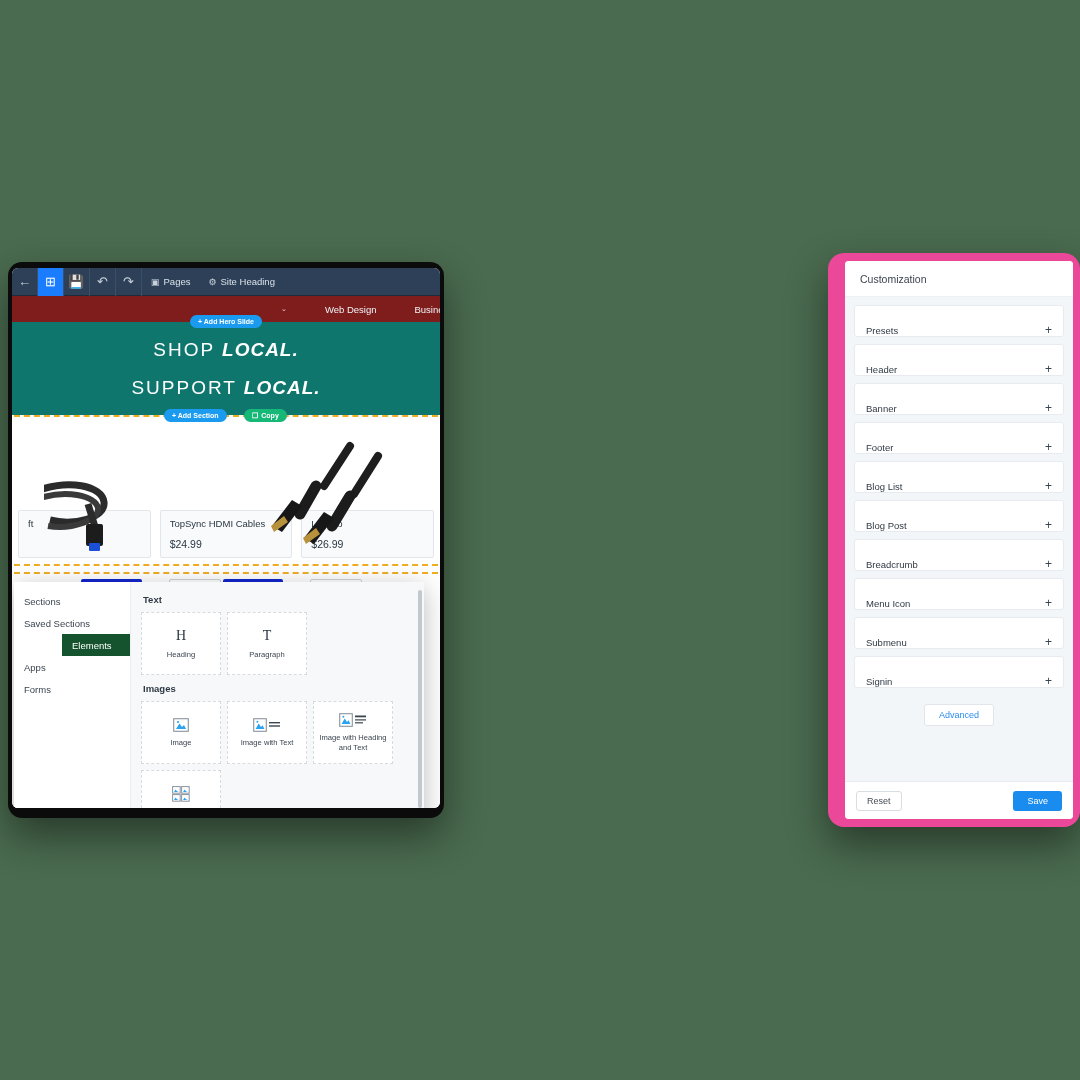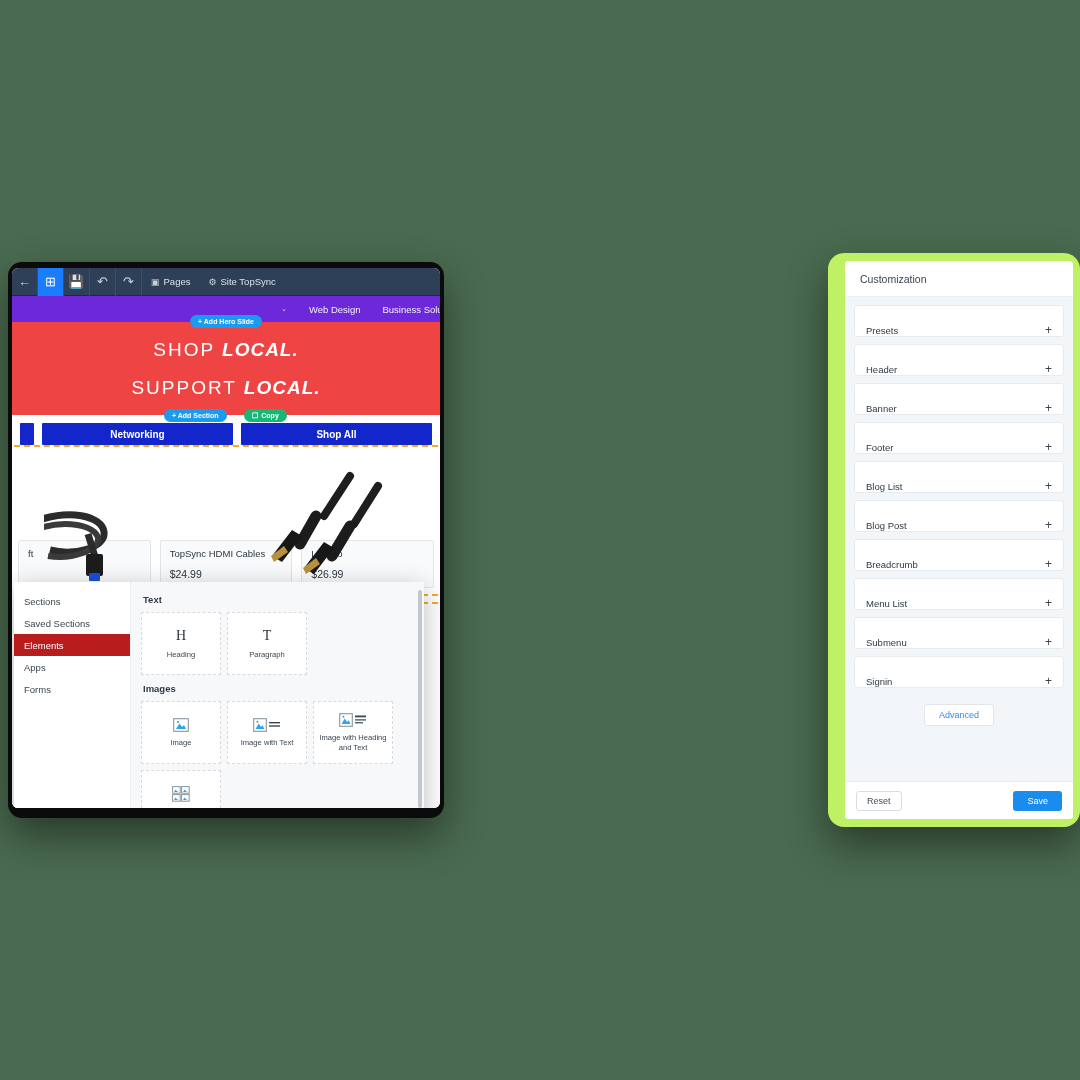--- a/index.html
+++ b/index.html
@@ -41,31 +41,31 @@
     color: #d9e1ea; font-size: 9.5px; white-space: nowrap;
   }
   .tb-item .gl { font-size: 9px; opacity: .9; }
 
   
   #site-preview {
     position: absolute; left: 0; top: 28px; width: 100%; height: 512px;
     background: #fff; overflow: hidden;
   }
   .site-nav {
-    height: 26px; background: #6d28d9; display: flex; align-items: center;
-    padding-left: 255px; gap: 0;
+    height: 26px; background: #7f1d1d; display: flex; align-items: center;
+    padding-left: 255px; gap: 16px;
   }
   .site-nav .nav-link {
     color: #eef3f6; font-size: 9.5px; padding: 0 11px; white-space: nowrap;
     display: flex; align-items: center; gap: 3px;
   }
   .site-nav .caret { font-size: 7px; opacity: .85; }
 
   .hero {
-    height: 93px; background: #ef4444; position: relative;
+    height: 93px; background: #0f766e; position: relative;
     display: flex; flex-direction: column; align-items: center; justify-content: center;
   }
   .hero h1 { color:#fff; font-size: 19px; font-weight: 400; letter-spacing: 2px; line-height: 1.32; }
   .hero h1 b { font-weight: 800; font-style: italic; letter-spacing: 1px; }
   .hero-line2 { margin-top: 13px; }
 
   .chip {
     position: absolute; display: inline-flex; align-items: center; gap: 3px;
     height: 13px; padding: 0 8px; border-radius: 7px;
     font-size: 7px; color: #fff; white-space: nowrap; font-weight: 600;
@@ -111,40 +111,40 @@
   #elements-panel {
     position: absolute; left: 2px; top: 314px; width: 410px; height: 492px;
     background: #fff; box-shadow: 0 6px 26px rgba(0,0,0,0.28);
     display: flex; overflow: hidden; border-radius: 2px;
   }
   #panel-left { width: 117px; background: #fff; padding-top: 8px; border-right: 1px solid #eceff2; }
   .panel-tab {
     height: 22px; display: flex; align-items: center; padding-left: 10px;
     font-size: 9.5px; color: #3b4550;
   }
-  .panel-tab.active { background: #b91c1c; color: #fff; }
+  .panel-tab.active { background: #14532d; color: #fff; margin-left: 48px; }
   #panel-right { flex: 1; background: #f7f8fa; padding: 8px 10px 0 10px; position: relative; overflow: hidden; }
   .grp-title { font-size: 9.5px; font-weight: 700; color: #2f3943; margin: 4px 0 7px 2px; }
   .tiles { display: flex; flex-wrap: wrap; gap: 6px; margin-bottom: 8px; }
   .tile {
     width: 80px; height: 63px; background: #fff; border: 1px dashed #d7dbe0;
     display: flex; flex-direction: column; align-items: center; justify-content: center; gap: 6px;
     text-align: center; padding: 2px;
   }
   .tile .tlabel { font-size: 7.6px; color: #3b4550; line-height: 1.25; }
   .tile .tglyph { color: #2b3640; font-size: 14px; font-family: "Liberation Serif", serif; }
   .panel-scrollbar {
     position: absolute; right: 2px; top: 8px; width: 4px; height: 218px;
     background: #c3c8ce; border-radius: 2px;
   }
 
   
   #tablet {
     position: absolute; left: 828px; top: 253px; width: 252px; height: 574px;
-    background: #bef264; border-radius: 16px;
+    background: #ec4899; border-radius: 16px;
     box-shadow: 0 18px 40px rgba(0,0,0,0.45);
   }
   #tablet-screen {
     position: absolute; left: 17px; top: 8px; width: 228px; height: 558px;
     background: #f3f6f9; border-radius: 4px; overflow: hidden;
     display: flex; flex-direction: column;
   }
   .cz-header {
     height: 36px; background: #fff; display: flex; align-items: center;
     padding: 0 15px; font-size: 10.5px; color: #3a4450; border-bottom: 1px solid #eef1f4;
@@ -188,21 +188,21 @@
         <div class="tb-btn active-blue">⊞</div>
         <div class="tb-btn gold">💾</div>
         <div class="tb-btn">↶</div>
         <div class="tb-btn">↷</div>
         <div class="tb-item">
           <span class="gl">▣</span>
           <span>Pages</span>
         </div>
         <div class="tb-item">
           <span class="gl">⚙</span>
-          <span>Site TopSync</span>
+          <span>Site Heading</span>
         </div>
 
       </div>
 
       <div id="site-preview">
 
         <div class="site-nav">
           <a class="nav-link">
             <span></span>
             <span class="caret">⌄</span>
@@ -224,25 +224,20 @@
           <h1 class="hero-line2">
             <span>SUPPORT </span><b>LOCAL.</b>
           </h1>
           <div class="chip blue chip-sec">+ Add Section</div>
           <div class="chip green chip-copy">
             <span>❐</span>
             <span>Copy</span>
           </div>
         </div>
 
-        <div class="cat-row">
-          <div class="cat-btn" style="flex:0 0 14px"></div>
-          <div class="cat-btn">Networking</div>
-          <div class="cat-btn">Shop All</div>
-        </div>
 
         <div class="dash-line"></div>
 
         <div class="prod-images">
           <div class="prod-photo">
             <svg width="150" height="120" viewBox="0 0 150 120">
               <path d="M-10 52 C25 38, 58 46, 60 62 C62 78, 30 86, 6 80" fill="none" stroke="#2b2b2b" stroke-width="7"></path>
               <path d="M-10 60 C22 48, 52 56, 54 68 C56 80, 28 90, 4 86" fill="none" stroke="#3a3a3a" stroke-width="6"></path>
               <path d="M44 64 L52 90" stroke="#2b2b2b" stroke-width="7"></path>
               <rect x="42" y="84" width="17" height="22" rx="2" fill="#1c1c1c"></rect>
@@ -410,21 +405,21 @@
         </div>
         <div class="cz-row">
           <span class="cz-label">Blog Post</span>
           <span class="cz-plus">+</span>
         </div>
         <div class="cz-row">
           <span class="cz-label">Breadcrumb</span>
           <span class="cz-plus">+</span>
         </div>
         <div class="cz-row">
-          <span class="cz-label">Menu List</span>
+          <span class="cz-label">Menu Icon</span>
           <span class="cz-plus">+</span>
         </div>
         <div class="cz-row">
           <span class="cz-label">Submenu</span>
           <span class="cz-plus">+</span>
         </div>
         <div class="cz-row">
           <span class="cz-label">Signin</span>
           <span class="cz-plus">+</span>
         </div>

